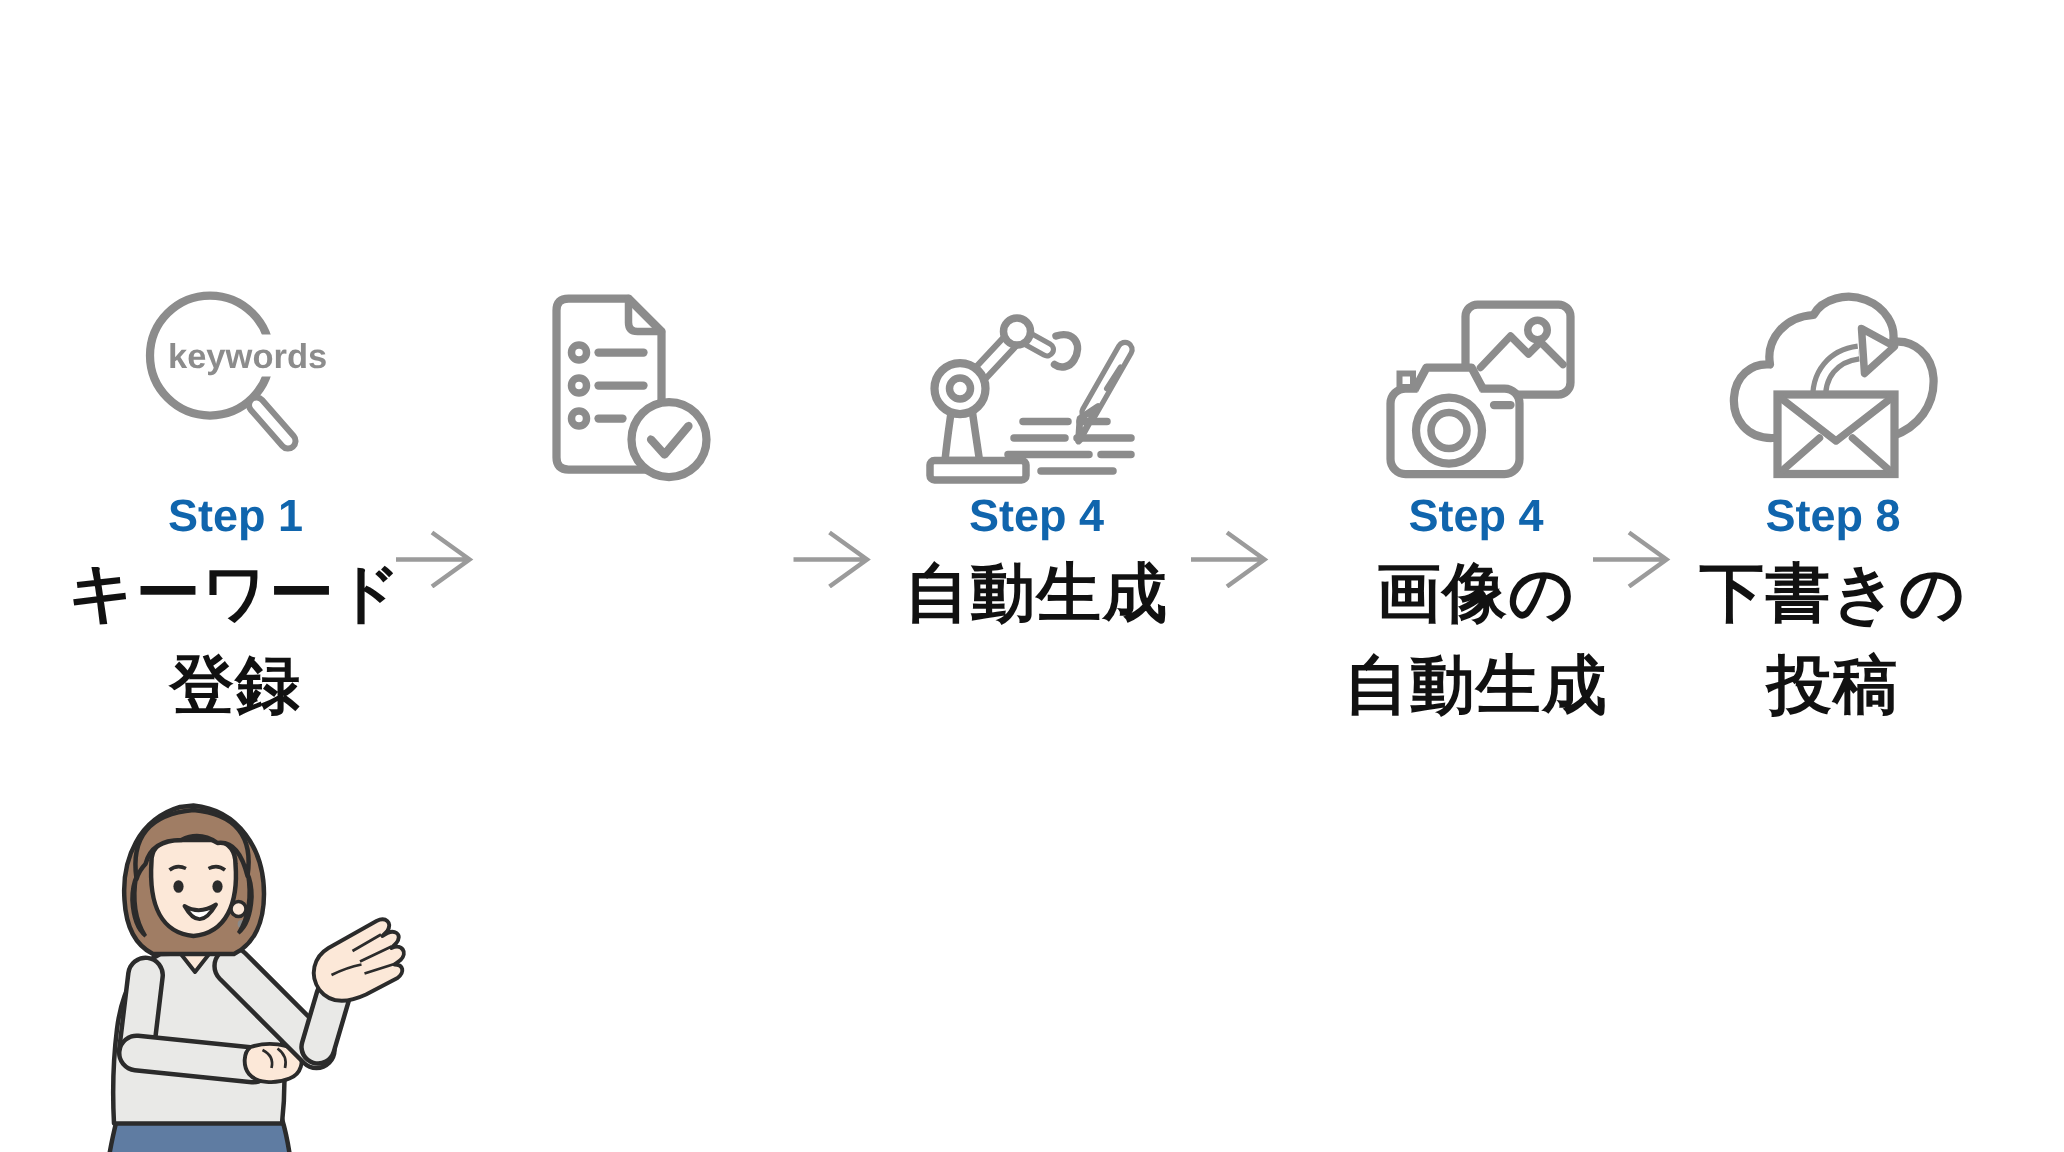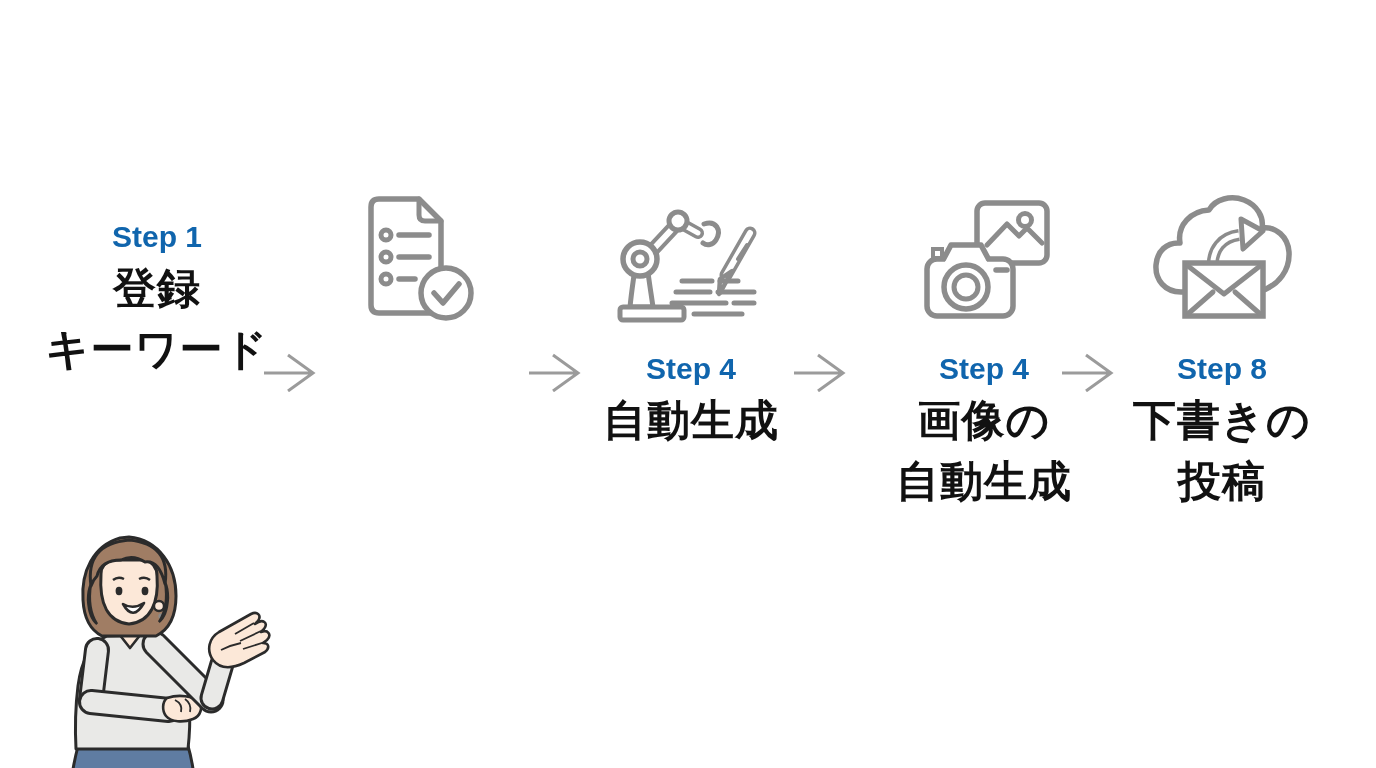--- a/index.html
+++ b/index.html
@@ -8,43 +8,52 @@
     background:#ffffff;
     font-family:"Liberation Sans","DejaVu Sans",sans-serif;
   }
   .step-col{
     position:absolute;top:192px;width:300px;text-align:center;
   }
   .icon-box{
     height:132px;display:flex;align-items:center;justify-content:center;
   }
   .step-label{
-    margin-top:28px;font-size:30px;font-weight:700;color:#1065ad;line-height:1.1;
+    margin-top:4px;font-size:30px;font-weight:700;color:#1065ad;line-height:1.1;
   }
   .step-title{
     margin-top:5px;font-size:43px;font-weight:800;color:#111111;
     line-height:1.42;white-space:nowrap;letter-spacing:1px;
   }
   .flow-arrow{
     position:absolute;top:352px;width:60px;height:40px;
   }
   .presenter{
     position:absolute;left:63px;top:530px;width:212px;height:246px;
   }
   svg{display:block;}
   .ic{stroke:#8c8c8c;fill:none;stroke-linecap:round;stroke-linejoin:round;}
 </style>
 </head>
 <body>
 
 <div class="step-col" style="left:7px">
+  <div class="icon-box">
+    <svg width="150" height="130" viewBox="0 0 150 130">
+      <circle class="ic" cx="58" cy="44" r="40" stroke-width="5.5"></circle>
+      <path d="M89,77 L110,101" stroke="#8c8c8c" stroke-width="14" stroke-linecap="round" fill="none"></path>
+      <path d="M89,77 L110,101" stroke="#ffffff" stroke-width="6" stroke-linecap="round" fill="none"></path>
+      <rect x="28" y="30" width="120" height="28" fill="#ffffff"></rect>
+      <text x="30" y="52" font-size="23" font-weight="600" fill="#8c8c8c">keywords</text>
+    </svg>
+  </div>
   <div class="step-label">Step 1</div>
   <div class="step-title">
+    <div>キーワード</div>
     <div>登録</div>
-    <div>キーワード</div>
   </div>
 </div>
 
 <div class="step-col" style="left:280px">
   <div class="icon-box">
     <svg width="150" height="130" viewBox="0 0 150 130">
       <path class="ic" d="M24,6 H64 L86,28 V112 Q86,120 78,120 H24 Q16,120 16,112 V14 Q16,6 24,6 Z" stroke-width="5.5"></path>
       <path class="ic" d="M64,6 V22 Q64,28 70,28 H86" stroke-width="5"></path>
       <circle class="ic" cx="31" cy="42" r="5" stroke-width="5"></circle>
       <circle class="ic" cx="31" cy="64" r="5" stroke-width="5"></circle>

